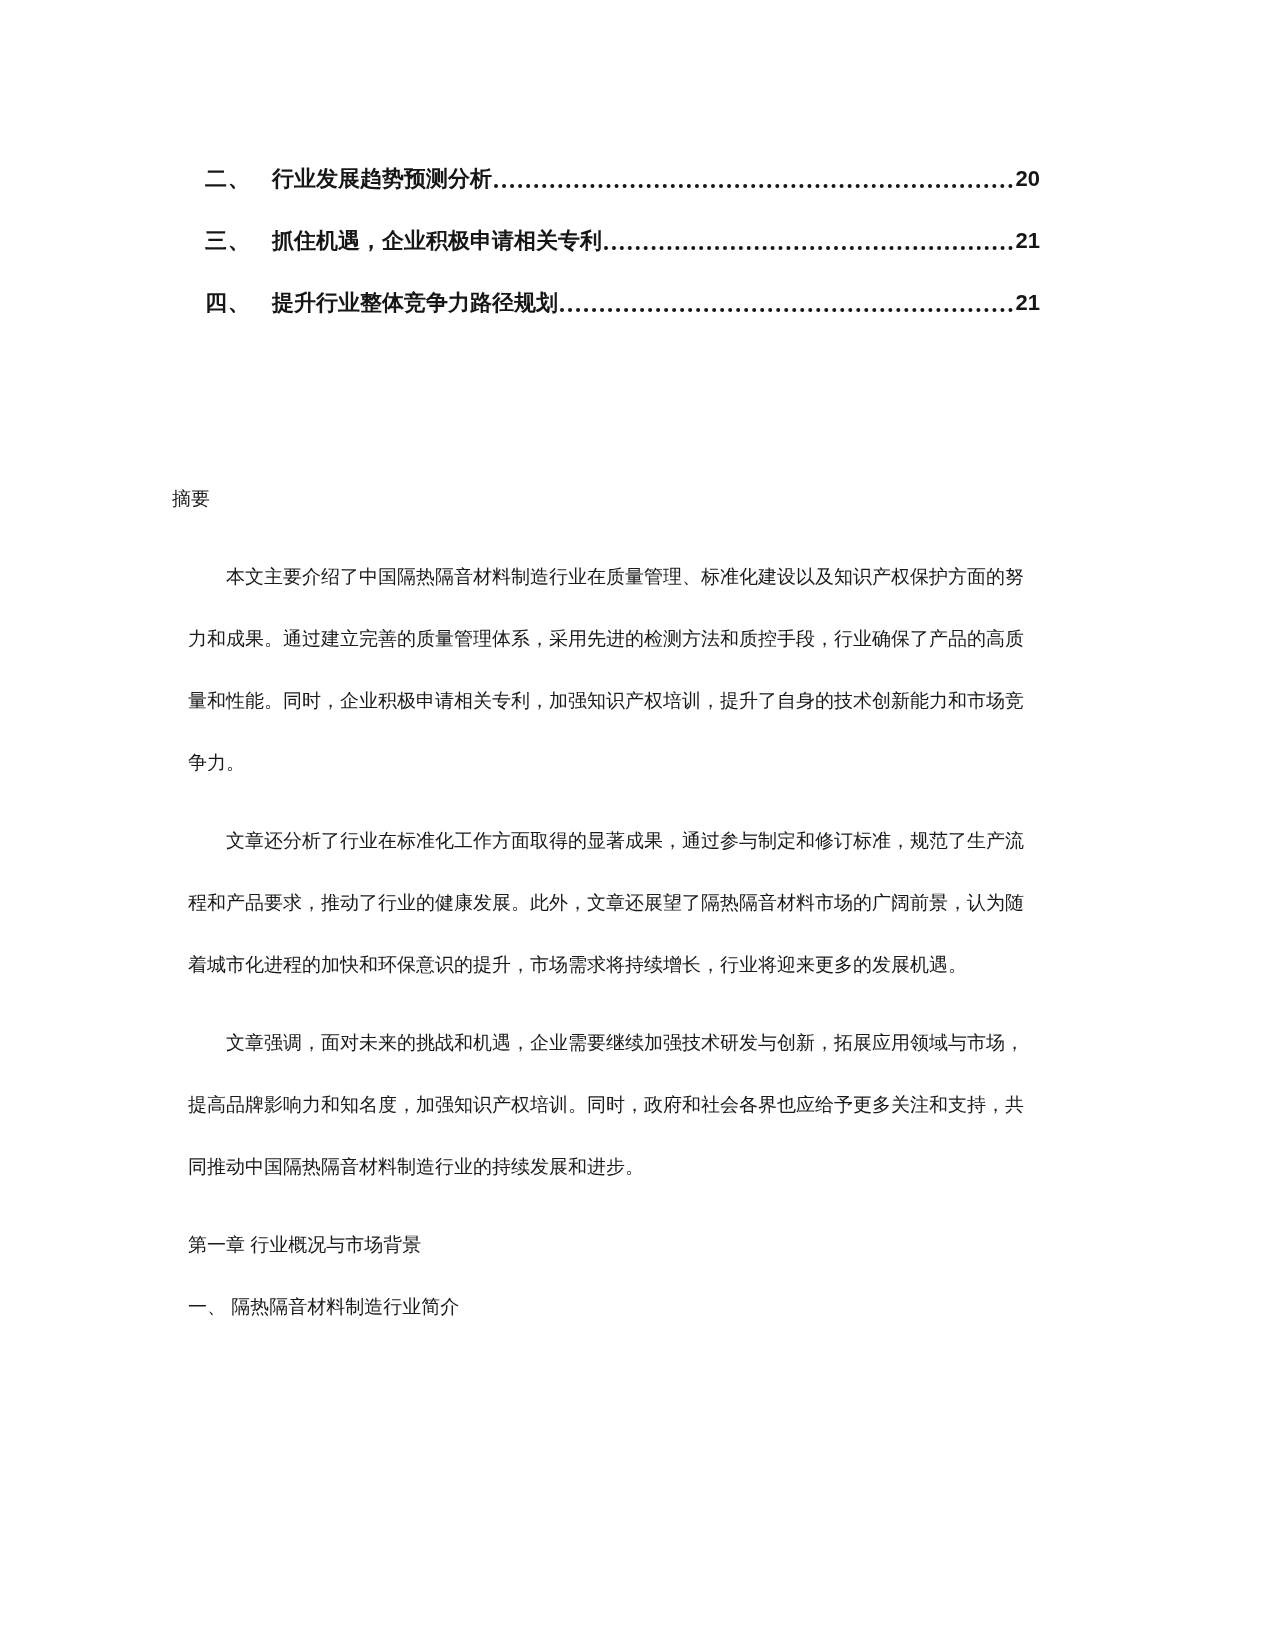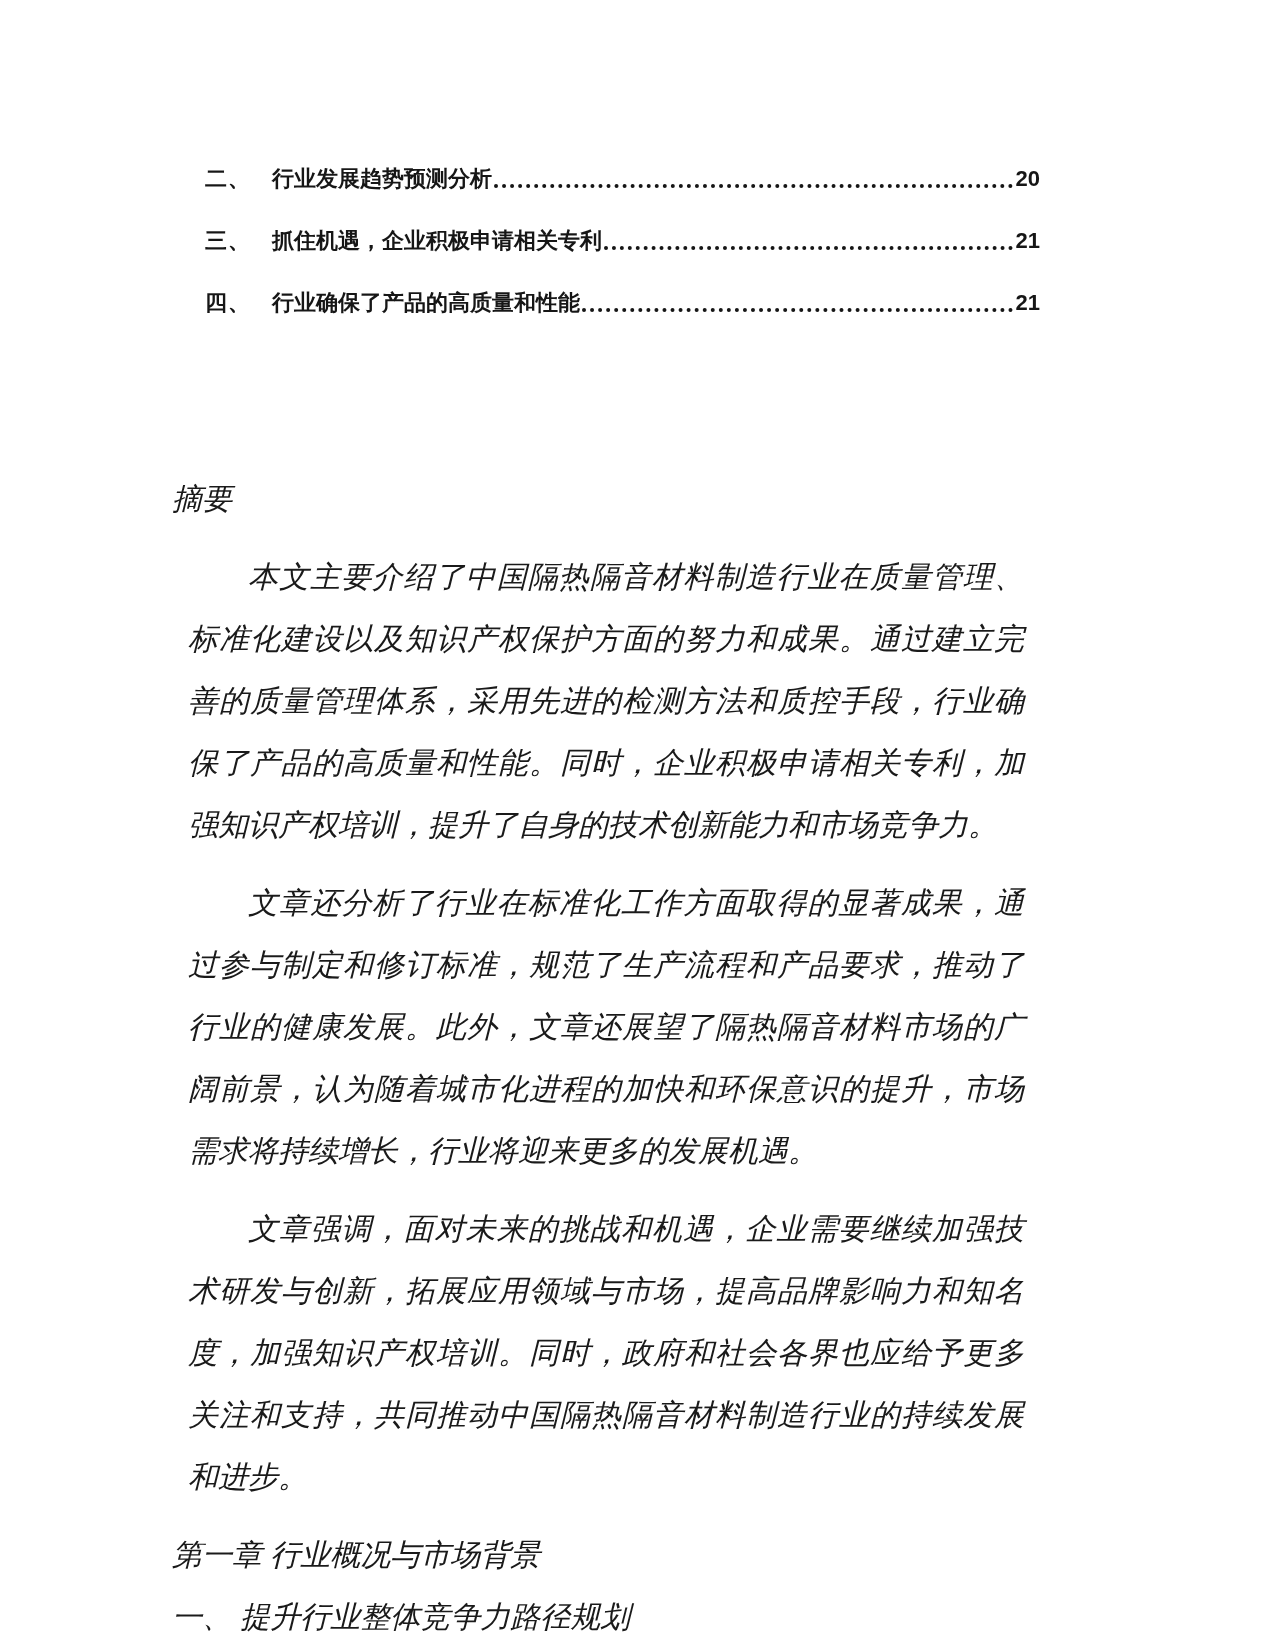--- a/index.html
+++ b/index.html
@@ -52,35 +52,35 @@
     margin-left: 2px;
     margin-right: 3px;
     min-width: 30px;
   }
   .toc-page {
     white-space: nowrap;
   }
   
   .doc-body {
     margin-top: 134px;
-    font-size: 30px;
+    font-size: 19px;
     line-height: 62px;
     color: #1a1a1a;
-    font-style: italic;
   }
   .abstract-heading {
     text-align: left;
   }
   .para {
     margin: 16px;
     text-indent: 2em;
     text-align: justify;
   }
   .chapter-title, .section-title {
     text-align: left;
+    margin-left: 16px;
   }
 </style>
 </head>
 <body>
 
 <div class="page">
   <div class="content">
 
     <nav class="toc">
       <div class="toc-row">
@@ -90,29 +90,29 @@
         <span class="toc-page">20</span>
       </div>
       <div class="toc-row">
         <span class="toc-num">三、</span>
         <span class="toc-label">抓住机遇，企业积极申请相关专利</span>
         <span class="toc-dots"></span>
         <span class="toc-page">21</span>
       </div>
       <div class="toc-row">
         <span class="toc-num">四、</span>
-        <span class="toc-label">行业确保了产品的高质量和性能</span>
+        <span class="toc-label">提升行业整体竞争力路径规划</span>
         <span class="toc-dots"></span>
         <span class="toc-page">21</span>
       </div>
     </nav>
 
     <div class="doc-body">
       <div class="abstract-heading">摘要</div>
       <p class="para">本文主要介绍了中国隔热隔音材料制造行业在质量管理、标准化建设以及知识产权保护方面的努力和成果。通过建立完善的质量管理体系，采用先进的检测方法和质控手段，行业确保了产品的高质量和性能。同时，企业积极申请相关专利，加强知识产权培训，提升了自身的技术创新能力和市场竞争力。</p>
       <p class="para">文章还分析了行业在标准化工作方面取得的显著成果，通过参与制定和修订标准，规范了生产流程和产品要求，推动了行业的健康发展。此外，文章还展望了隔热隔音材料市场的广阔前景，认为随着城市化进程的加快和环保意识的提升，市场需求将持续增长，行业将迎来更多的发展机遇。</p>
       <p class="para">文章强调，面对未来的挑战和机遇，企业需要继续加强技术研发与创新，拓展应用领域与市场，提高品牌影响力和知名度，加强知识产权培训。同时，政府和社会各界也应给予更多关注和支持，共同推动中国隔热隔音材料制造行业的持续发展和进步。</p>
       <div class="chapter-title">第一章 行业概况与市场背景</div>
-      <div class="section-title">一、 提升行业整体竞争力路径规划</div>
+      <div class="section-title">一、 隔热隔音材料制造行业简介</div>
     </div>
 
   </div>
 </div>
 
 </body></html>

